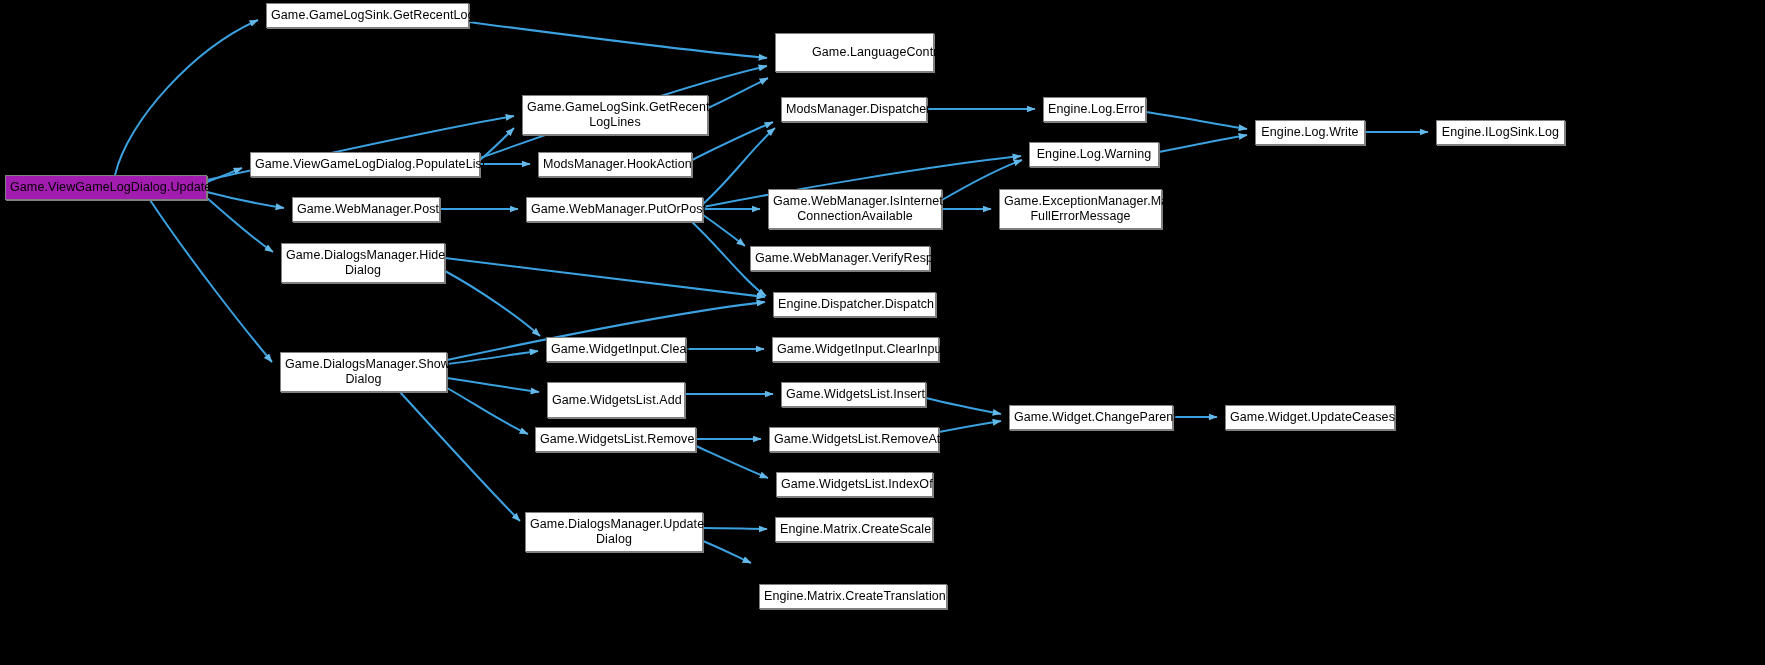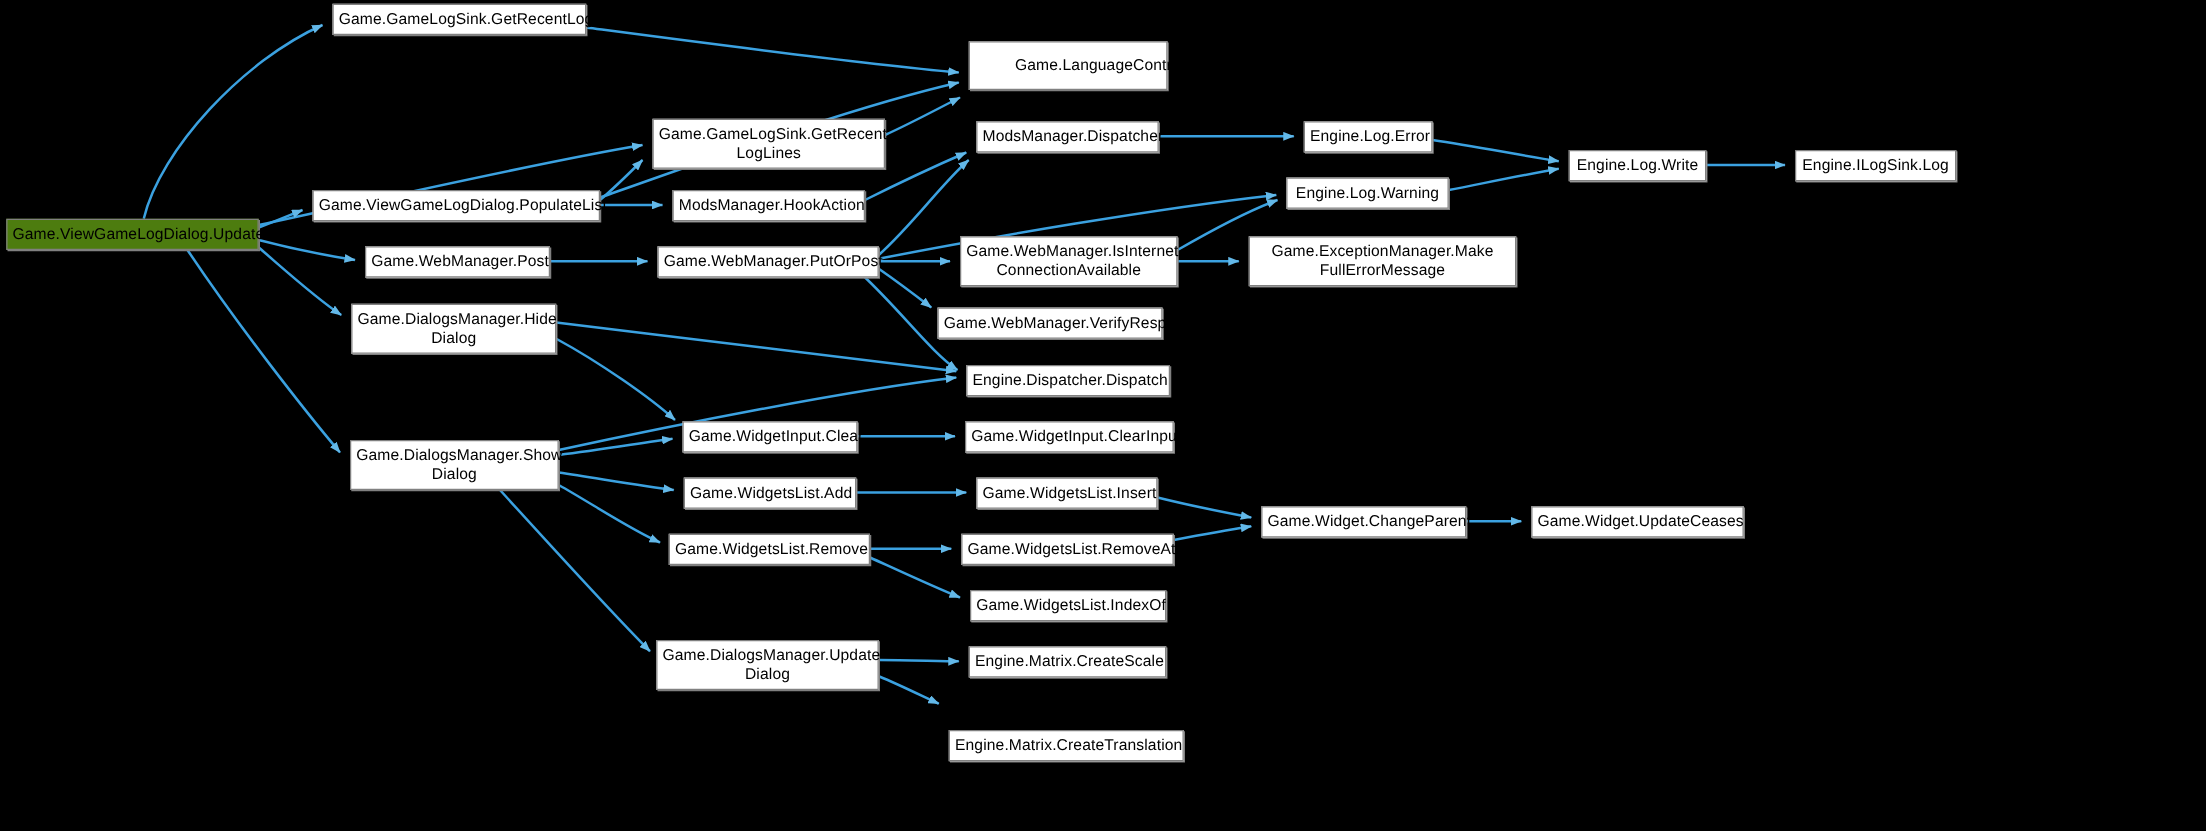--- a/index.html
+++ b/index.html
@@ -34,21 +34,21 @@
     line-height: 15px;
     display: flex;
     align-items: center;
     justify-content: center;
     text-align: center;
     padding: 1px 4px;
     white-space: pre-line;
     letter-spacing: 0.1px;
   }
   .node.root {
-    background: #4d7c0f;
+    background: #a21caf;
   }
   .node-label {
     display: block;
     width: 100%;
   }
 </style>
 </head>
 <body>
 
 <div id="graph-root">
@@ -111,31 +111,31 @@
       <div class="node" style="left: 1043px; top: 97px; width: 103px; height: 25px;"><span class="node-label">Engine.Log.Error</span></div>
       <div class="node" style="left: 1255px; top: 120px; width: 110px; height: 25px;"><span class="node-label">Engine.Log.Write</span></div>
       <div class="node" style="left: 1436px; top: 120px; width: 129px; height: 25px;"><span class="node-label">Engine.ILogSink.Log</span></div>
       <div class="node" style="left: 250px; top: 152px; width: 230px; height: 25px;"><span class="node-label">Game.ViewGameLogDialog.PopulateList</span></div>
       <div class="node" style="left: 538px; top: 152px; width: 154px; height: 25px;"><span class="node-label">ModsManager.HookAction</span></div>
       <div class="node" style="left: 1029px; top: 142px; width: 130px; height: 25px;"><span class="node-label">Engine.Log.Warning</span></div>
       <div class="node" style="left: 292px; top: 197px; width: 148px; height: 25px;"><span class="node-label">Game.WebManager.Post</span></div>
       <div class="node" style="left: 526px; top: 197px; width: 177px; height: 25px;"><span class="node-label">Game.WebManager.PutOrPost</span></div>
       <div class="node" style="left: 768px; top: 189px; width: 174px; height: 40px;"><span class="node-label">Game.WebManager.IsInternet
 ConnectionAvailable</span></div>
-      <div class="node" style="left: 999px; top: 189px; width: 214px; height: 40px;"><span class="node-label">Game.ExceptionManager.Make
+      <div class="node" style="left: 999px; top: 189px; width: 163px; height: 40px;"><span class="node-label">Game.ExceptionManager.Make
 FullErrorMessage</span></div>
       <div class="node" style="left: 750px; top: 246px; width: 180px; height: 25px;"><span class="node-label">Game.WebManager.VerifyResponse</span></div>
       <div class="node" style="left: 281px; top: 243px; width: 164px; height: 40px;"><span class="node-label">Game.DialogsManager.Hide
 Dialog</span></div>
       <div class="node" style="left: 773px; top: 292px; width: 163px; height: 25px;"><span class="node-label">Engine.Dispatcher.Dispatch</span></div>
       <div class="node" style="left: 546px; top: 337px; width: 140px; height: 25px;"><span class="node-label">Game.WidgetInput.Clear</span></div>
       <div class="node" style="left: 772px; top: 337px; width: 167px; height: 25px;"><span class="node-label">Game.WidgetInput.ClearInput</span></div>
       <div class="node" style="left: 280px; top: 352px; width: 167px; height: 40px;"><span class="node-label">Game.DialogsManager.Show
 Dialog</span></div>
-      <div class="node" style="left: 547px; top: 382px; width: 138px; height: 25px;"><span class="node-label">Game.WidgetsList.Add</span></div>
+      <div class="node" style="left: 547px; top: 382px; width: 138px; height: 36px;"><span class="node-label">Game.WidgetsList.Add</span></div>
       <div class="node" style="left: 781px; top: 382px; width: 145px; height: 25px;"><span class="node-label">Game.WidgetsList.Insert</span></div>
       <div class="node" style="left: 1009px; top: 405px; width: 164px; height: 25px;"><span class="node-label">Game.Widget.ChangeParent</span></div>
       <div class="node" style="left: 1225px; top: 405px; width: 170px; height: 25px; text-align: right;"><span class="node-label">Game.Widget.UpdateCeases</span></div>
       <div class="node" style="left: 535px; top: 427px; width: 161px; height: 25px;"><span class="node-label">Game.WidgetsList.Remove</span></div>
       <div class="node" style="left: 769px; top: 427px; width: 170px; height: 25px;"><span class="node-label">Game.WidgetsList.RemoveAt</span></div>
       <div class="node" style="left: 776px; top: 472px; width: 157px; height: 25px;"><span class="node-label">Game.WidgetsList.IndexOf</span></div>
       <div class="node" style="left: 525px; top: 512px; width: 178px; height: 40px;"><span class="node-label">Game.DialogsManager.Update
 Dialog</span></div>
       <div class="node" style="left: 775px; top: 517px; width: 158px; height: 25px;"><span class="node-label">Engine.Matrix.CreateScale</span></div>
       <div class="node" style="left: 759px; top: 584px; width: 188px; height: 25px;"><span class="node-label">Engine.Matrix.CreateTranslation</span></div>

